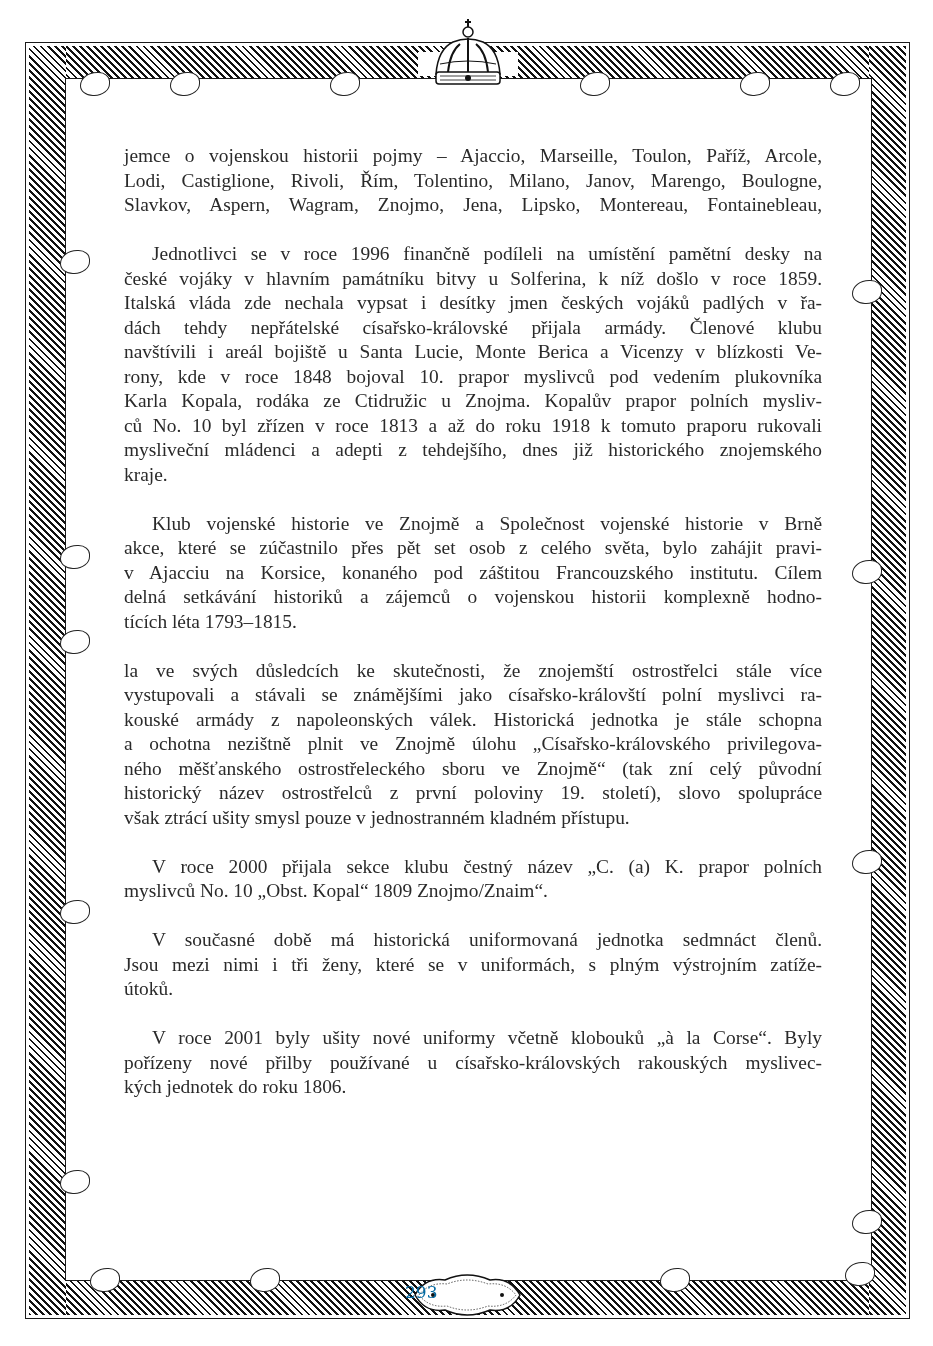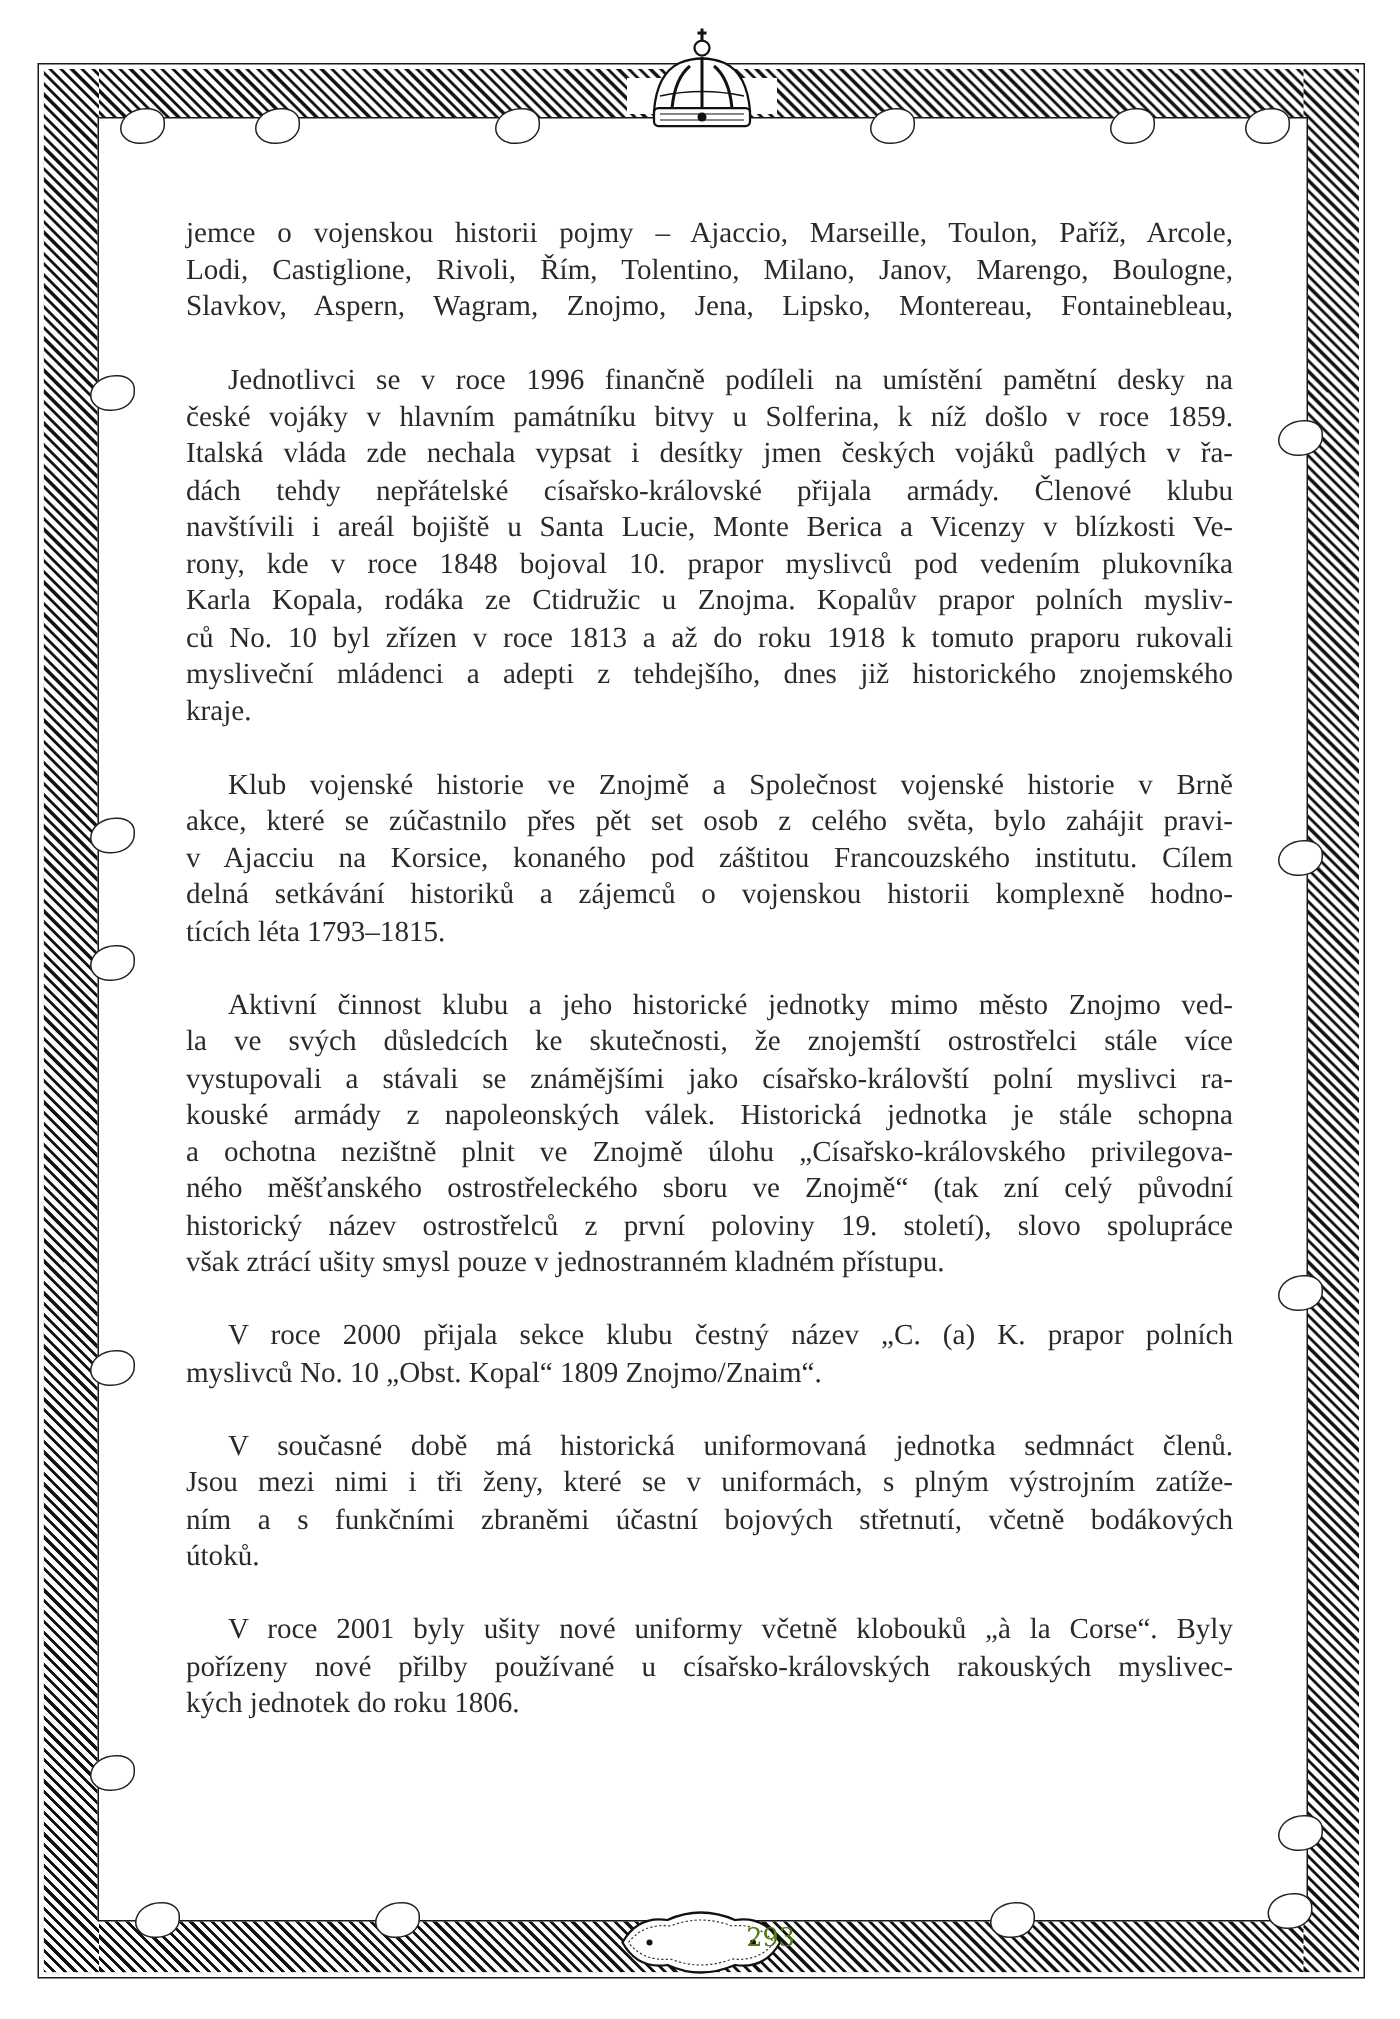--- a/index.html
+++ b/index.html
@@ -31,22 +31,22 @@
     position: absolute; width: 28px; height: 22px; background: #fff;
     border: 1.5px solid #222; border-radius: 60% 40% 55% 45%;
   }
   .crown {
     position: absolute; left: 418px; top: 14px; width: 100px; height: 80px;
   }
   .pagenum-box {
     position: absolute; left: 405px; top: 1272px; width: 125px; height: 46px;
   }
   .pagenum {
-    position: absolute; left: 0; top: 10px; width: 125px; text-align: right;
-    font-family: "DejaVu Serif", serif; font-size: 17px; color: #4d7c0f;
+    position: absolute; left: 0; top: 10px; width: 125px; text-align: left;
+    font-family: "DejaVu Serif", serif; font-size: 17px; color: #0369a1;
   }
 
   
   .textblock {
     position: absolute; left: 124px; top: 144px; width: 698px;
     font-family: "Liberation Serif", "DejaVu Serif", serif;
     font-size: 19.4px; line-height: 24.5px; color: #2a2a2a;
   }
   .line { display: block; height: 24.5px; white-space: nowrap; text-align: justify; text-align-last: justify; }
   .line.last { text-align-last: left; }
@@ -129,39 +129,37 @@
 
     <div class="para">
       <span class="line indent">Klub vojenské historie ve Znojmě a Společnost vojenské historie v Brně</span>
       <span class="line">akce, které se zúčastnilo přes pět set osob z celého světa, bylo zahájit pravi-</span>
       <span class="line">v Ajacciu na Korsice, konaného pod záštitou Francouzského institutu. Cílem</span>
       <span class="line">delná setkávání historiků a zájemců o vojenskou historii komplexně hodno-</span>
       <span class="line last">tících léta 1793–1815.</span>
     </div>
 
     <div class="para">
-      <span class="line indent">Aktivní činnost klubu a jeho historické jednotky mimo město Znojmo ved-</span>
       <span class="line">la ve svých důsledcích ke skutečnosti, že znojemští ostrostřelci stále více</span>
       <span class="line">vystupovali a stávali se známějšími jako císařsko-královští polní myslivci ra-</span>
       <span class="line">kouské armády z napoleonských válek. Historická jednotka je stále schopna</span>
       <span class="line">a ochotna nezištně plnit ve Znojmě úlohu „Císařsko-královského privilegova-</span>
       <span class="line">ného měšťanského ostrostřeleckého sboru ve Znojmě“ (tak zní celý původní</span>
       <span class="line">historický název ostrostřelců z první poloviny 19. století), slovo spolupráce</span>
       <span class="line last">však ztrácí ušity smysl pouze v jednostranném kladném přístupu.</span>
     </div>
 
     <div class="para">
       <span class="line indent">V roce 2000 přijala sekce klubu čestný název „C. (a) K. prapor polních</span>
       <span class="line last">myslivců No. 10 „Obst. Kopal“ 1809 Znojmo/Znaim“.</span>
     </div>
 
     <div class="para">
       <span class="line indent">V současné době má historická uniformovaná jednotka sedmnáct členů.</span>
       <span class="line">Jsou mezi nimi i tři ženy, které se v uniformách, s plným výstrojním zatíže-</span>
-      <span class="line">ním a s funkčními zbraněmi účastní bojových střetnutí, včetně bodákových</span>
       <span class="line last">útoků.</span>
     </div>
 
     <div class="para">
       <span class="line indent">V roce 2001 byly ušity nové uniformy včetně klobouků „à la Corse“. Byly</span>
       <span class="line">pořízeny nové přilby používané u císařsko-královských rakouských myslivec-</span>
       <span class="line last">kých jednotek do roku 1806.</span>
     </div>
 
   </div>

